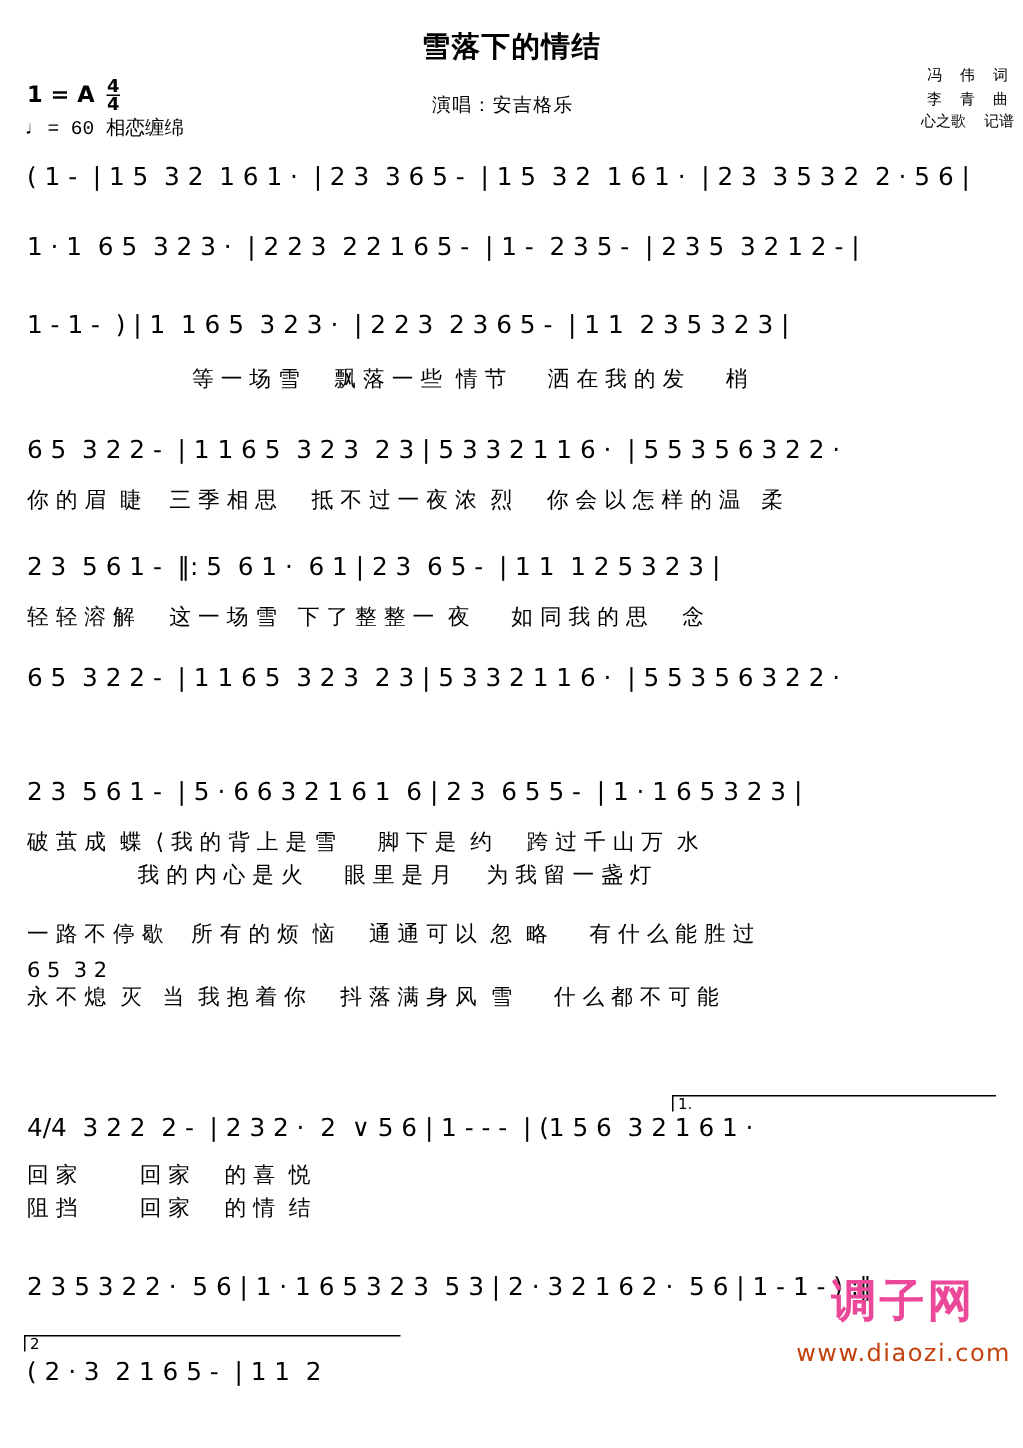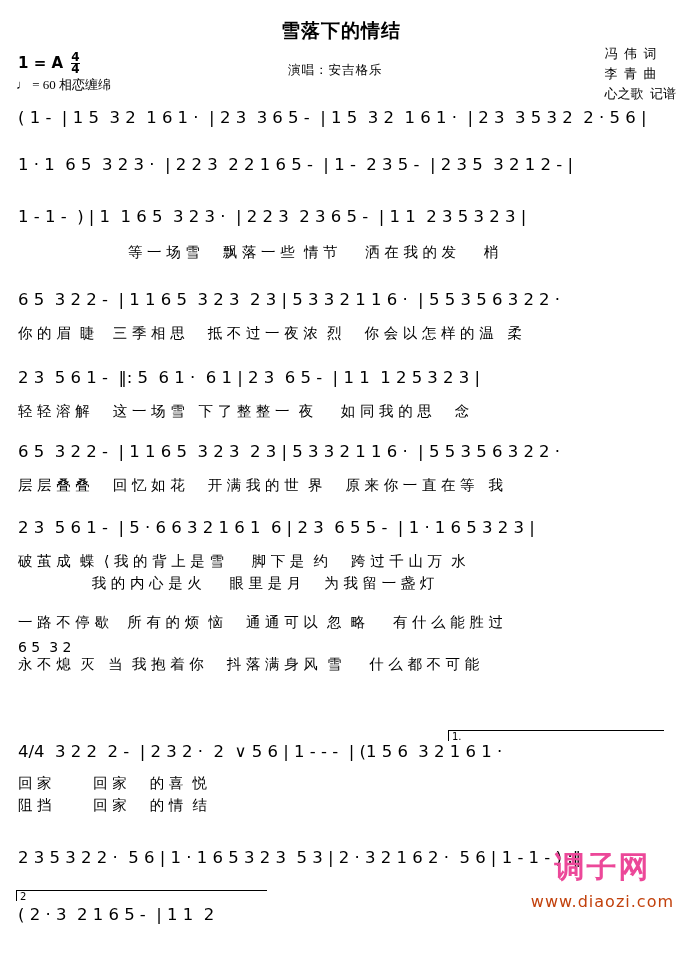--- a/index.html
+++ b/index.html
@@ -48,39 +48,39 @@
     line-height: 0.95;
     font-size: 12px;
     text-align: center;
   }
   .meter .num { display: block; }
   .meter .den { display: block; border-top: 1.4px solid #000; }
   .tempo {
     position: absolute;
     left: 16px;
     top: 76px;
-    font-family: Liberation Serif, serif;
+    font-family: Liberation Mono, monospace;
     font-size: 13px;
   }
   .singer {
     position: absolute;
     left: 288px;
     top: 62px;
     font-size: 12.5px;
     font-family: "DejaVu Sans", sans-serif;
     letter-spacing: 1px;
   }
   .credits {
     position: absolute;
     right: 20px;
     top: 44px;
-    font-size: 13px;
-    font-family: Liberation Serif, serif;
+    font-size: 10px;
+    font-family: Liberation Mono, monospace;
     line-height: 1.55;
-    text-align: left;
+    text-align: center;
   }
   .credits div { white-space: pre; }
 
   
   .line {
     position: absolute;
     left: 18px;
     width: 654px;
     font-family: "DejaVu Sans", sans-serif;
   }
@@ -184,21 +184,20 @@
     <div class="lyrics" style="margin-top:10px;">你 的 眉  睫    三 季 相 思     抵 不 过 一 夜 浓  烈     你 会 以 怎 样 的 温   柔</div>
   </div>
 
   <div class="line" style="top:368px;">
     <div class="notes">2 3  5 6 1 -  ‖: 5  6 1 ·  6 1 | 2 3  6 5 -  | 1 1  1 2 5 3 2 3 |</div>
     <div class="lyrics" style="margin-top:10px;">轻 轻 溶 解     这 一 场 雪   下 了 整 整 一  夜      如 同 我 的 思     念</div>
   </div>
 
   <div class="line" style="top:442px;">
     <div class="notes">6 5  3 2 2 -  | 1 1 6 5  3 2 3  2 3 | 5 3 3 2 1 1 6 ·  | 5 5 3 5 6 3 2 2 ·</div>
-    <div class="lyrics" style="margin-top:10px;">层 层 叠 叠     回 忆 如 花     开 满 我 的 世  界     原 来 你 一 直 在 等   我</div>
   </div>
 
   <div class="line" style="top:518px;">
     <div class="notes">2 3  5 6 1 -  | 5 · 6 6 3 2 1 6 1  6 | 2 3  6 5 5 -  | 1 · 1 6 5 3 2 3 |</div>
     <div class="lyrics" style="margin-top:10px;">破 茧 成  蝶  ⟨ 我 的 背 上 是 雪      脚 下 是  约     跨 过 千 山 万  水</div>
     <div class="lyrics2">                我 的 内 心 是 火      眼 里 是 月     为 我 留 一 盏 灯</div>
   </div>
 
   <div class="line" style="top:605px;">
     <div class="lyrics" style="margin-top:8px;">一 路 不 停 歇    所 有 的 烦  恼     通 通 可 以  忽  略      有 什 么 能 胜 过</div>

